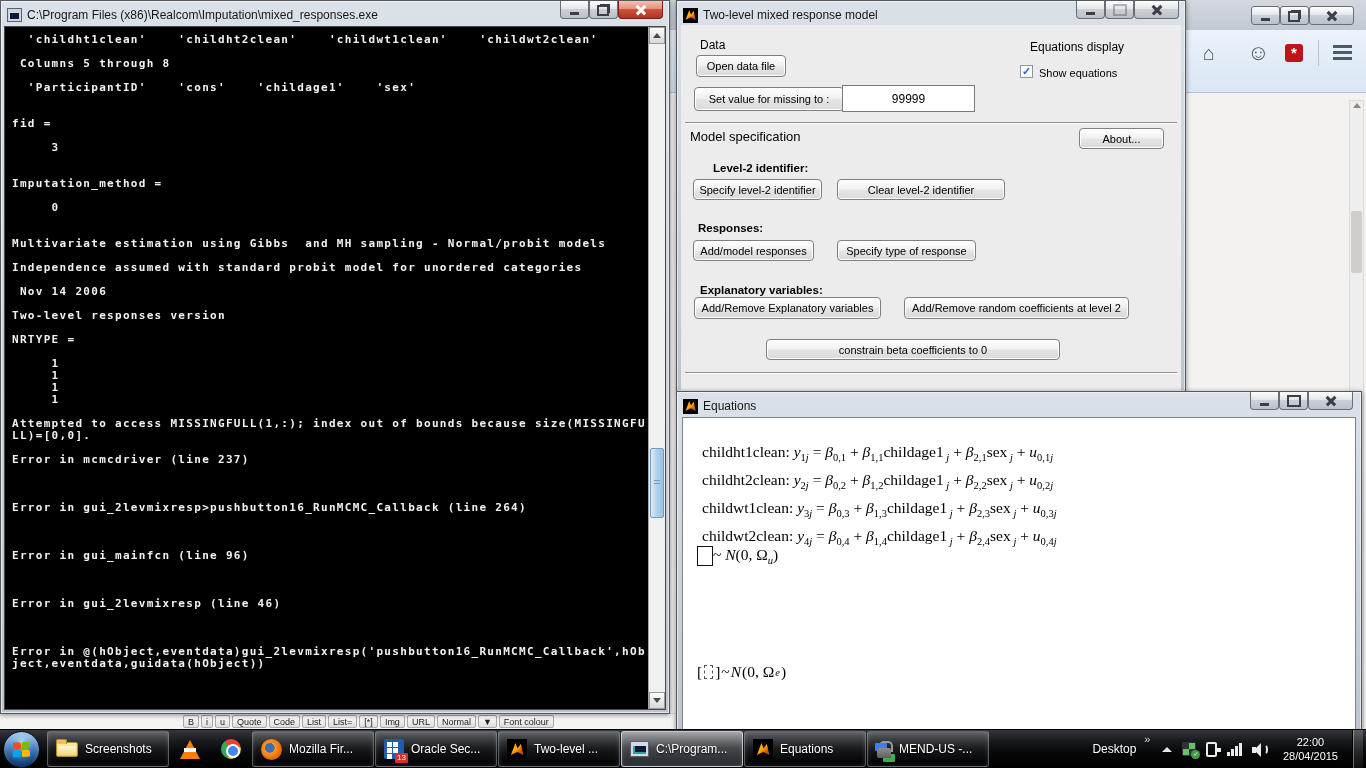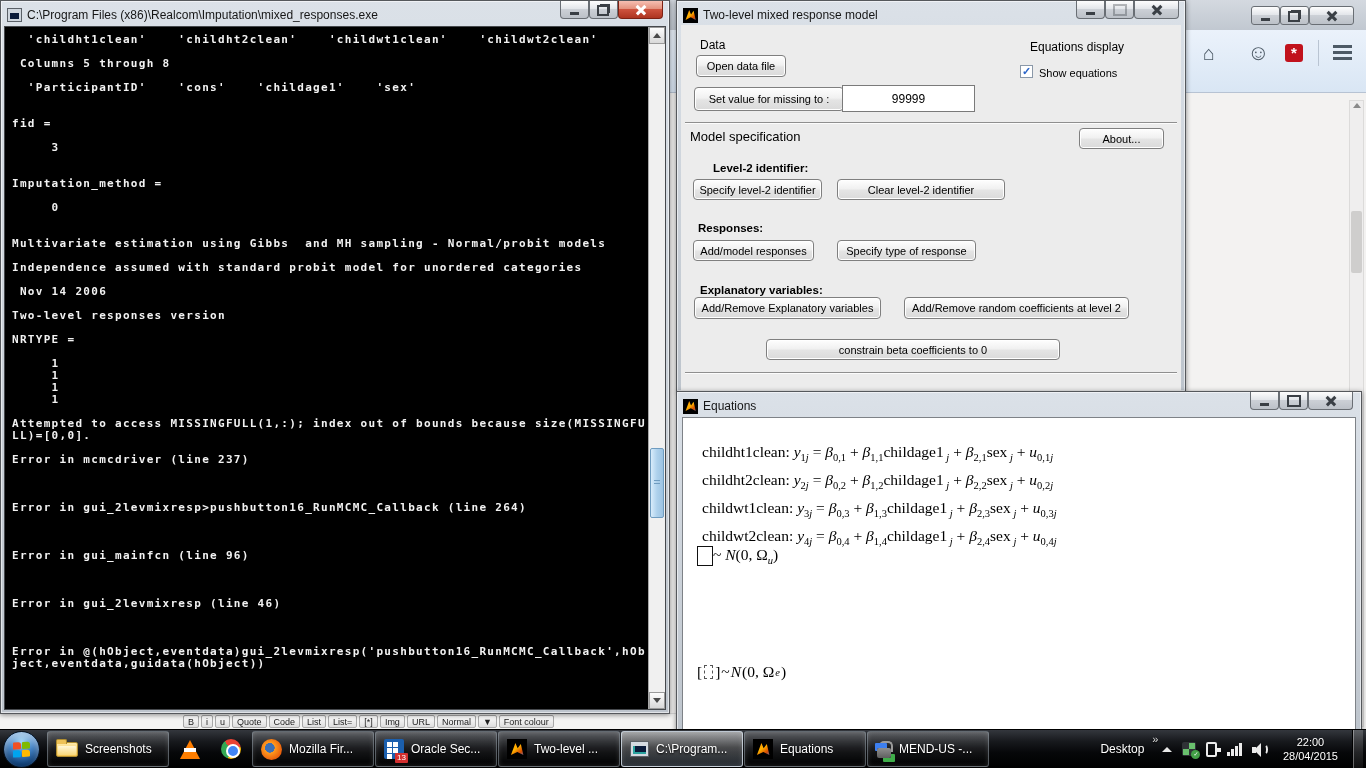--- a/index.html
+++ b/index.html
@@ -111,21 +111,21 @@
   .icon-oracle{width:20px;height:20px;background:#1b5fae;border-radius:2px;position:relative}
   .icon-oracle::before{content:"";position:absolute;left:3px;top:3px;width:5px;height:5px;background:#fff;box-shadow:6px 0 #fff,0 6px #fff,6px 6px #fff,0 12px #fff}
   .icon-console{width:19px;height:16px;background:#d4dae1;border:1px solid #5a6067;position:relative}
   .icon-console::after{content:"";position:absolute;left:2px;right:2px;top:4px;bottom:2px;background:#0a1b3a;box-shadow:inset 2px -2px 0 #2aa3a0}
   .icon-matlab{width:20px;height:20px;background:#000;position:relative}
   .icon-matlab::after{content:"";position:absolute;inset:2px;background:linear-gradient(140deg,#ff8a00 10%,#ffb400 45%,#d84d00 70%,#2e6bd6 100%);clip-path:polygon(12% 88%,40% 12%,54% 46%,74% 18%,90% 88%,52% 68%)}
   .icon-lock{width:16px;height:17px;position:relative}
   .icon-lock::before{content:"";position:absolute;left:3px;top:0;width:10px;height:9px;border:2.5px solid #9a9a9a;border-bottom:none;border-radius:5px 5px 0 0}
   .icon-lock::after{content:"";position:absolute;left:1px;top:7px;width:14px;height:10px;background:linear-gradient(#8f8f8f,#5f5f5f);border-radius:2px;box-shadow:-3px -6px 0 -1px #3d7ff0,5px 5px 0 -1px #3fae4a}
   #tray{margin-left:auto;display:flex;align-items:center;gap:10px;padding-right:3px}
-  .desktop-lbl{font-size:12px;position:relative;margin-right:8px;text-shadow:0 1px 2px #000}
+  .desktop-lbl{font-size:12px;position:relative;margin-right:16px;text-shadow:0 1px 2px #000}
   .chev{position:absolute;right:-14px;top:-9px;font-size:11px;color:#ddd}
   .tray-arrow{width:0;height:0;border-left:5px solid transparent;border-right:5px solid transparent;border-bottom:5px solid #e8e8e8}
   .tr-sync{width:14px;height:14px;border-radius:2px;background:#2f3236;position:relative}
   .tr-sync::before{content:"";position:absolute;inset:1px;background:conic-gradient(#69c06d 0 25%,#2f3236 0 50%,#69c06d 0 75%,#2f3236 0)}
   .tr-sync::after{content:"✓";position:absolute;right:-4px;bottom:-3px;width:9px;height:9px;background:#43a047;border-radius:50%;color:#fff;font-size:6px;line-height:9px;text-align:center}
   .tr-usb{width:11px;height:15px;border:2px solid #ececec;border-radius:2px;position:relative}
   .tr-usb::after{content:"";position:absolute;right:-6px;top:4px;width:5px;height:4px;background:#ececec}
   .tr-net{display:flex;align-items:flex-end;gap:1.5px;height:14px}
   .tr-net b{display:block;width:2.5px;background:#ececec}
   .tr-vol{position:relative;width:17px;height:15px}

